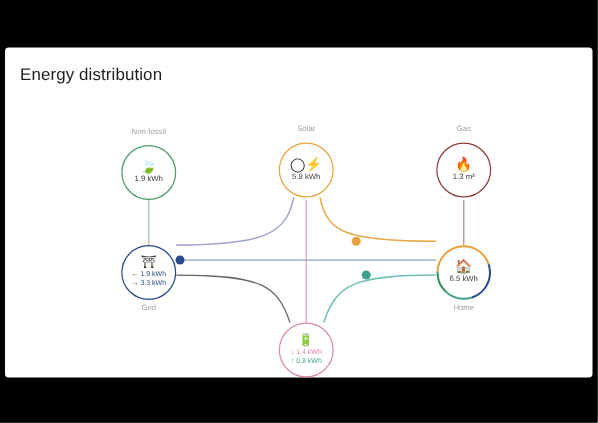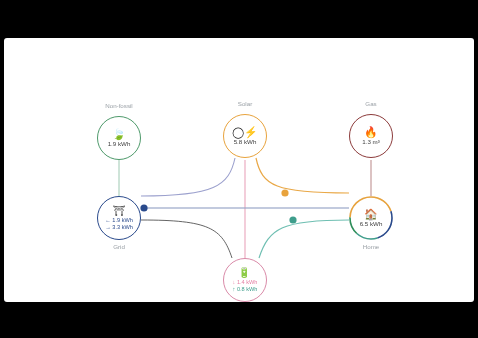--- a/index.html
+++ b/index.html
@@ -18,20 +18,21 @@
   .caption{position:absolute;font-size:6.2px;color:#9aa0a6;white-space:nowrap;text-align:center;}
   .ringwrap{position:absolute;width:44px;height:44px;}
   .ringwrap svg{position:absolute;left:0;top:0;}
   .ringwrap .node{left:0;top:0;border:none;}
 </style>
 </head>
 <body>
 
 <div id="stage">
   <div id="card">
+    <div id="title">Energy distribution</div>
 
     <div id="diagram">
 
       <svg id="links" viewBox="0 0 470 234">
 
         <path d="M115,92 L115,128" fill="none" stroke="#7fb79a" stroke-width="1" opacity=".75"></path>
 
         <path d="M367,92 L367,128" fill="none" stroke="#a86a6a" stroke-width="1" opacity=".8"></path>
 
         <path d="M231,90 C225,118 210,128 137,128" fill="none" stroke="#8a8fc4" stroke-width="1.1" opacity=".85"></path>

